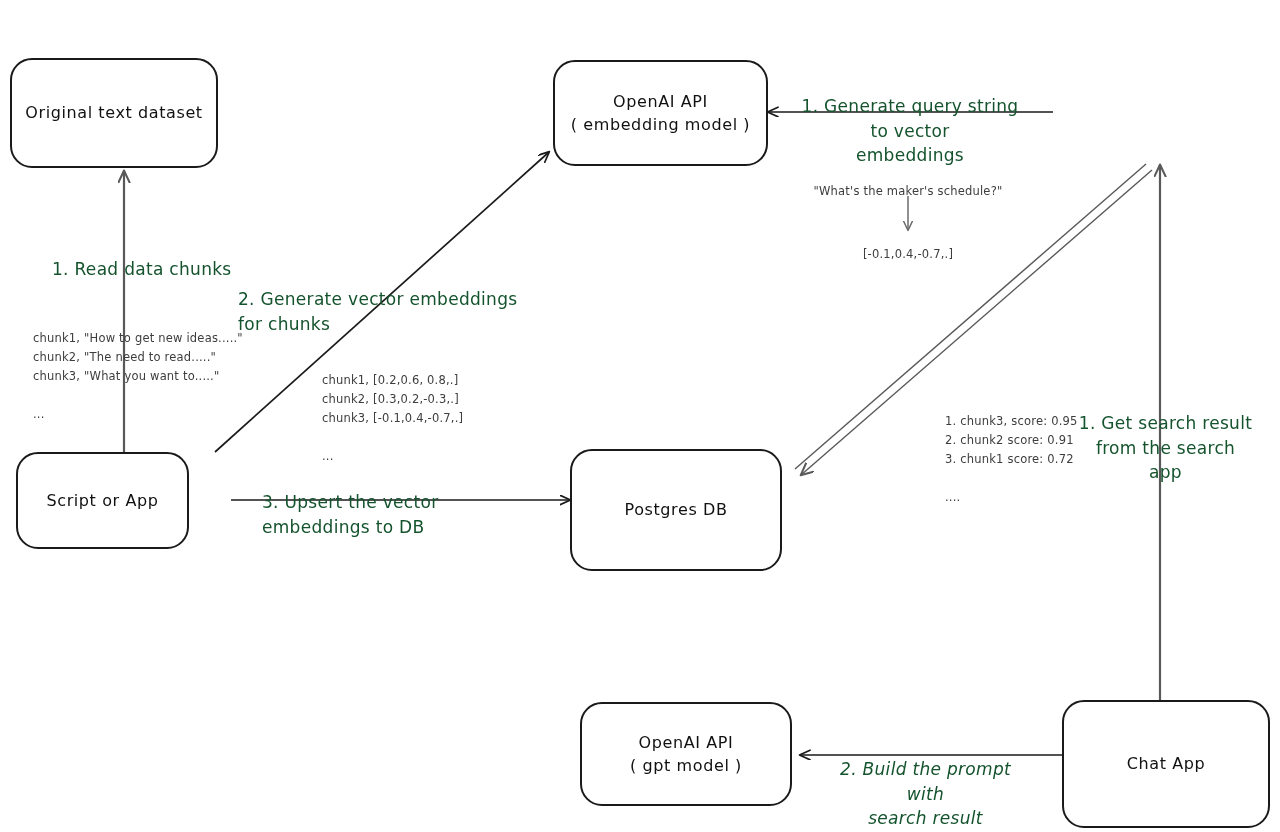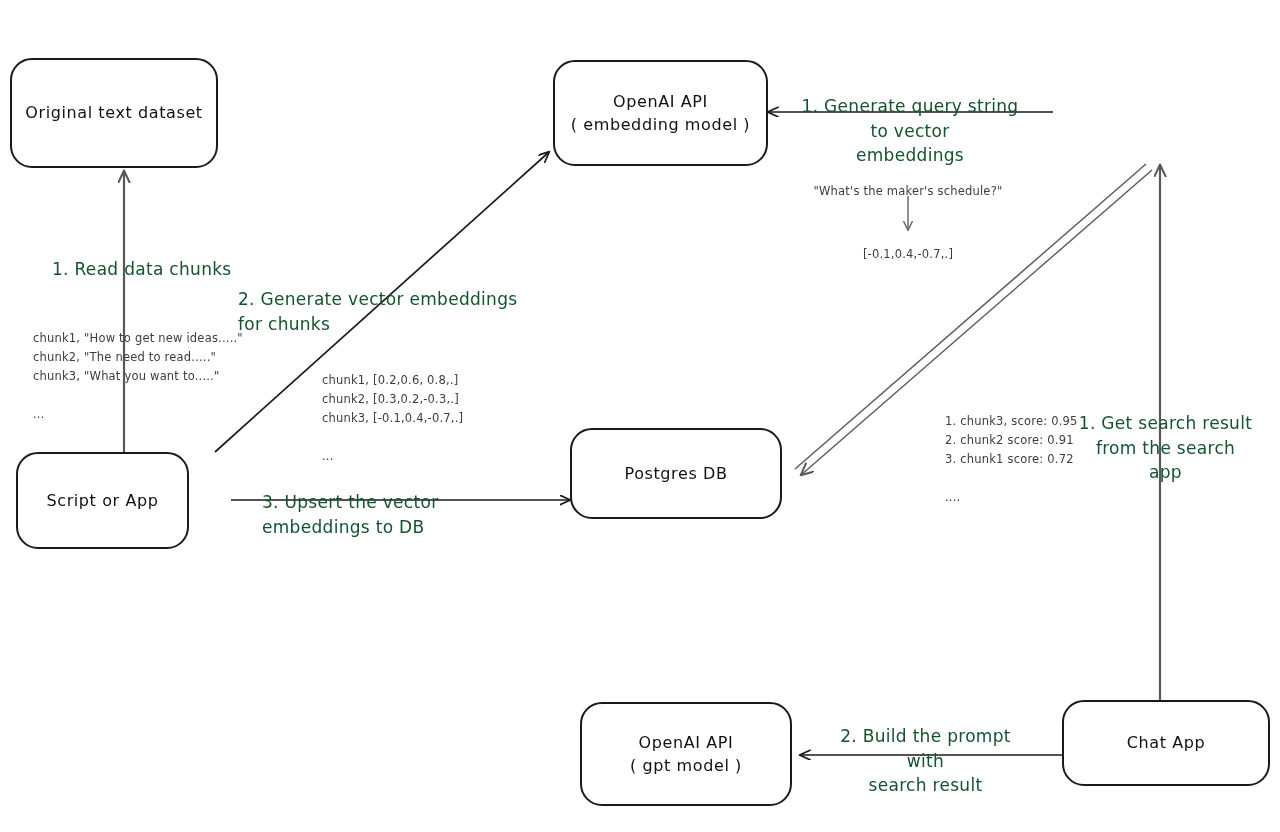--- a/index.html
+++ b/index.html
@@ -128,26 +128,26 @@
 
   <div class="node" style="left:16px; top:452px; width:173px; height:97px;">
     <span class="line1">Script or App</span>
   </div>
 
   <div class="node" style="left:553px; top:60px; width:215px; height:106px;">
     <span class="line1">OpenAI API</span>
     <span class="line2">( embedding model )</span>
   </div>
 
-  <div class="node" style="left:570px; top:428px; width:212px; height:91px;text-align:right;">
+  <div class="node" style="left:570px; top:449px; width:212px; height:122px;text-align:right;">
     <span class="line1">Postgres DB</span>
   </div>
 
 
-  <div class="node" style="left:1062px; top:700px; width:208px; height:86px;">
+  <div class="node" style="left:1062px; top:700px; width:208px; height:128px;">
     <span class="line1">Chat App</span>
   </div>
 
   <div class="node" style="left:580px; top:702px; width:212px; height:104px;">
     <span class="line1">OpenAI API</span>
     <span class="line2">( gpt model )</span>
   </div>
 
   <div class="label left" style="left:52px; top:257px; width:230px;">1. Read data chunks</div>
 
@@ -155,21 +155,21 @@
 
   <div class="label left" style="left:262px; top:490px; width:290px;">3. Upsert the vector embeddings  to DB</div>
 
   <div class="label" style="left:790px; top:94px; width:240px;">1. Generate query string to vector
 embeddings</div>
 
 
   <div class="label" style="left:1078px; top:411px; width:175px;text-align:center;">1. Get search result
 from the search app</div>
 
-  <div class="label" style="left:838px; top:724px; width:175px;">2. Build the prompt with
+  <div class="label" style="left:838px; top:757px; width:175px;font-style:italic;">2. Build the prompt with
 search result</div>
 
   <div class="note" style="left:33px; top:329px; width:230px;">chunk1, "How to get new ideas....."
 chunk2, "The need to read....."
 chunk3, "What you want to....."
 
 ...</div>
 
   <div class="note" style="left:322px; top:371px; width:220px;">chunk1, [0.2,0.6, 0.8,.]
 chunk2, [0.3,0.2,-0.3,.]

